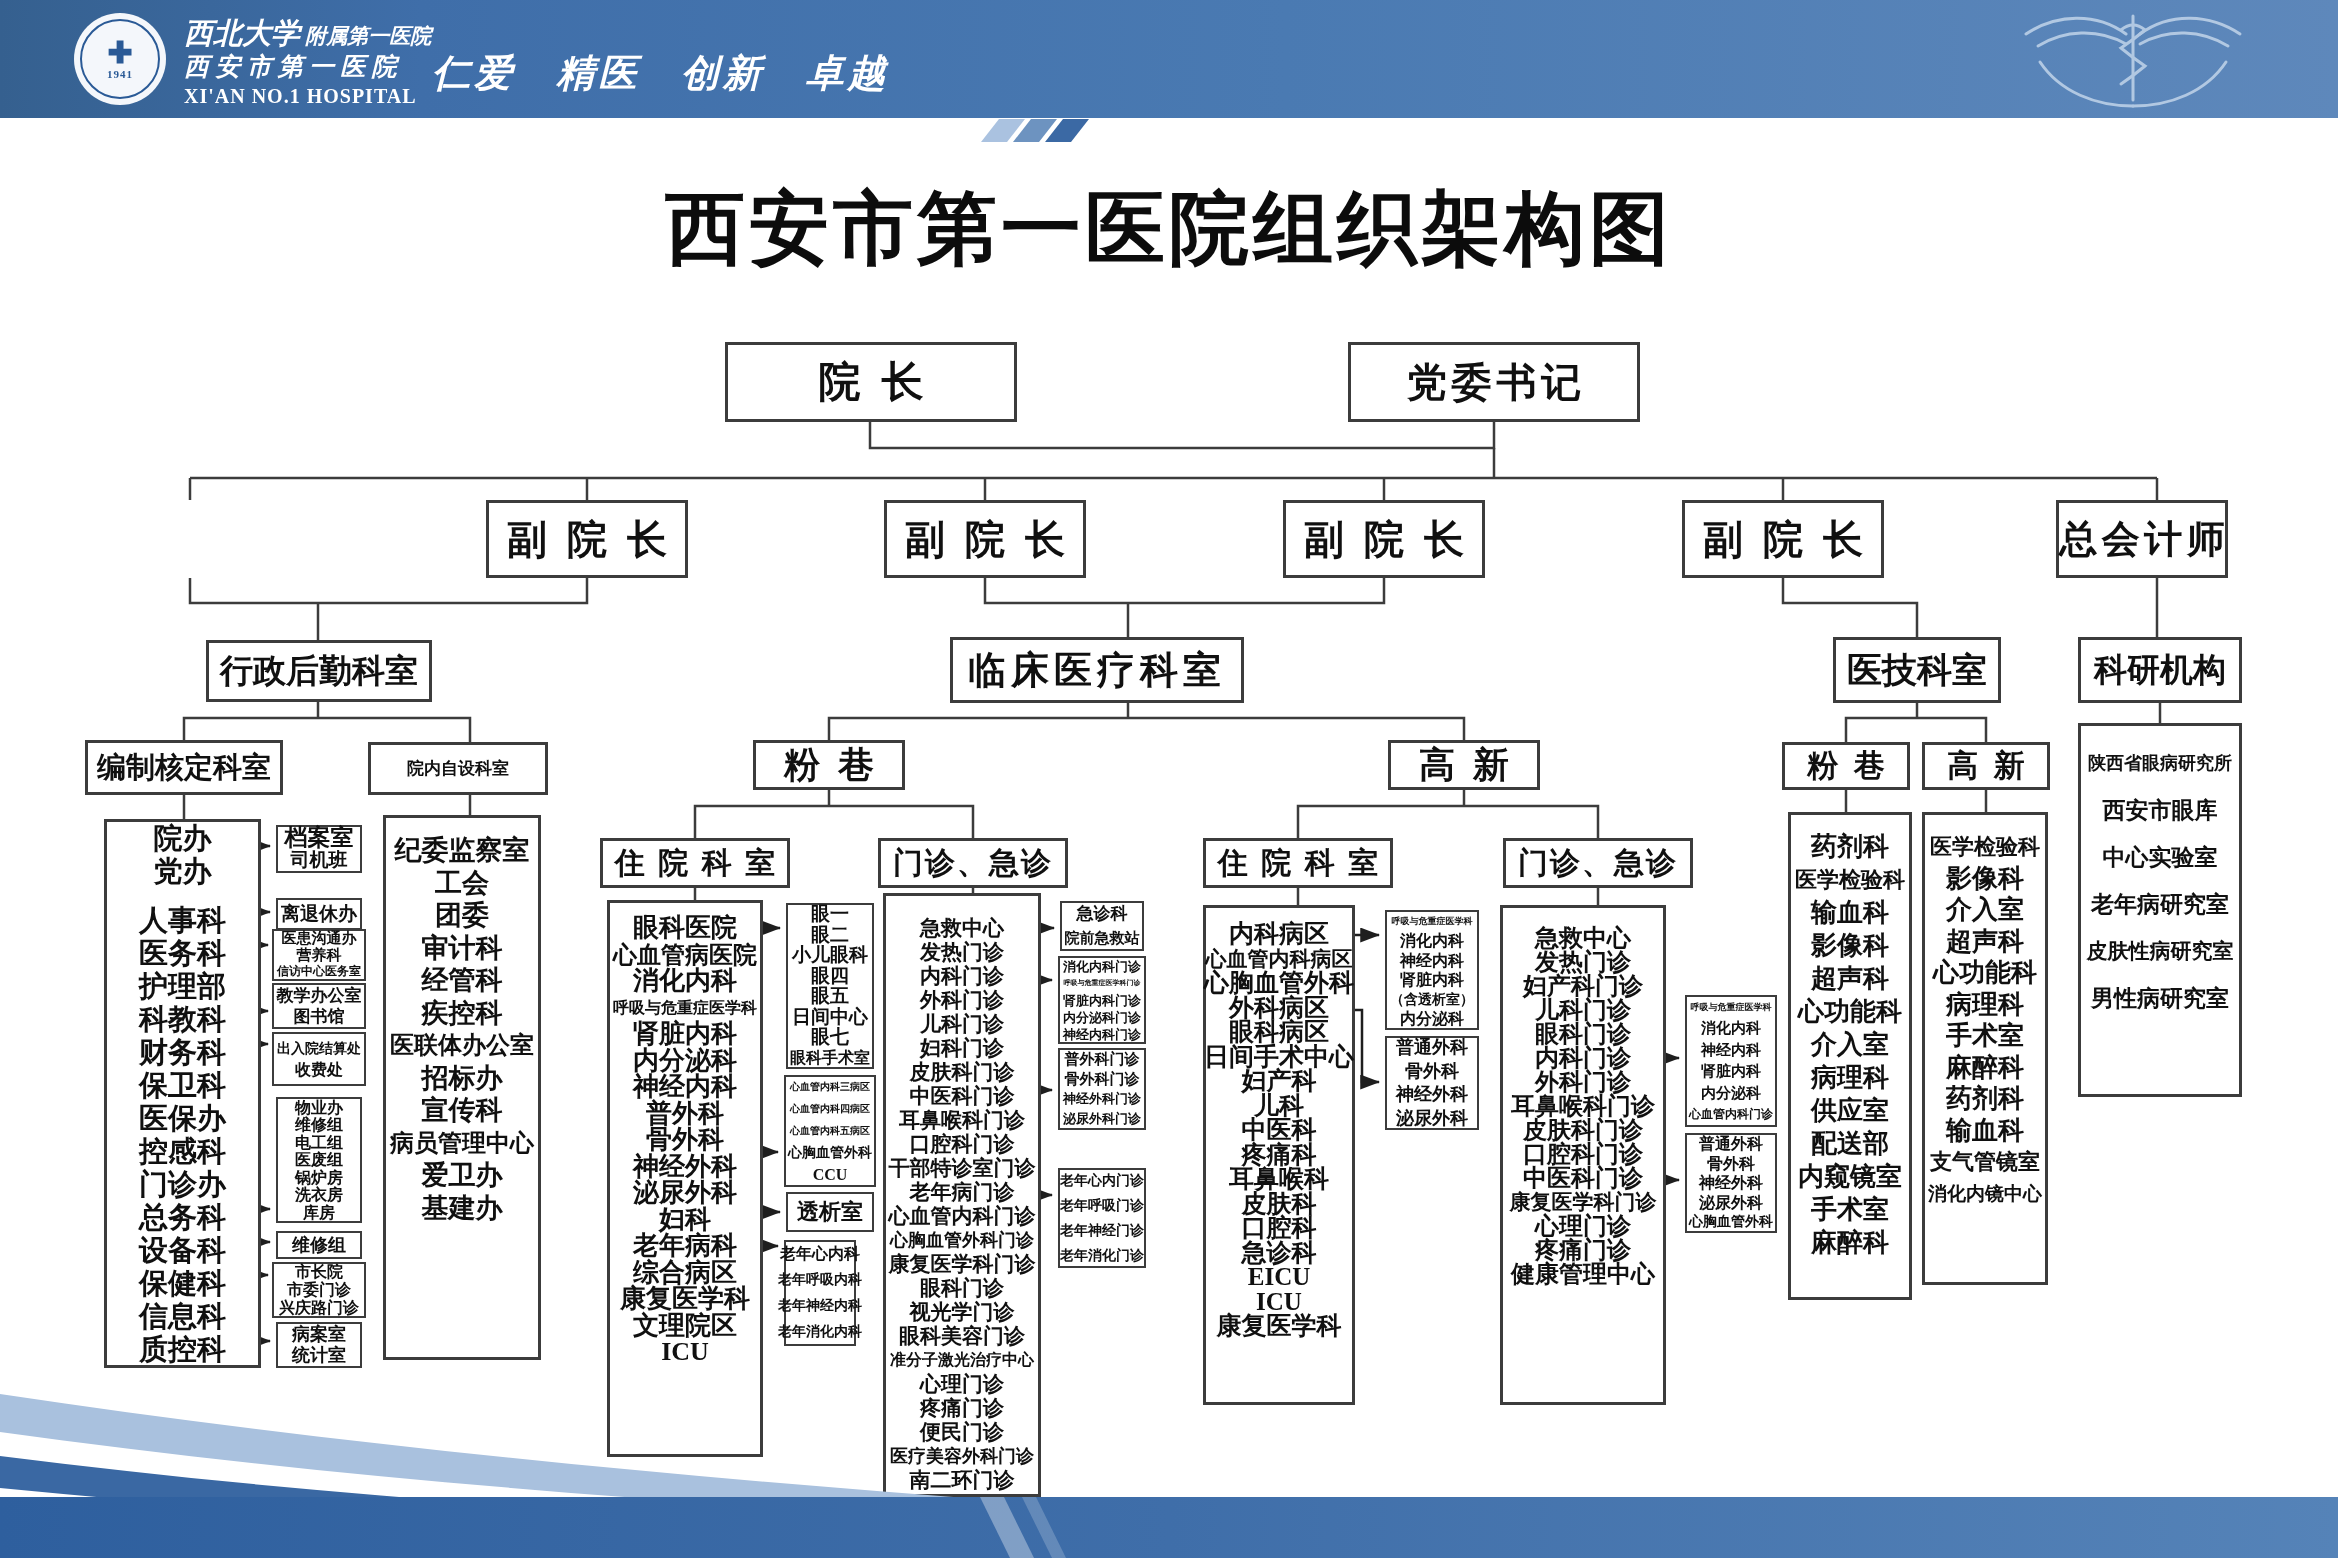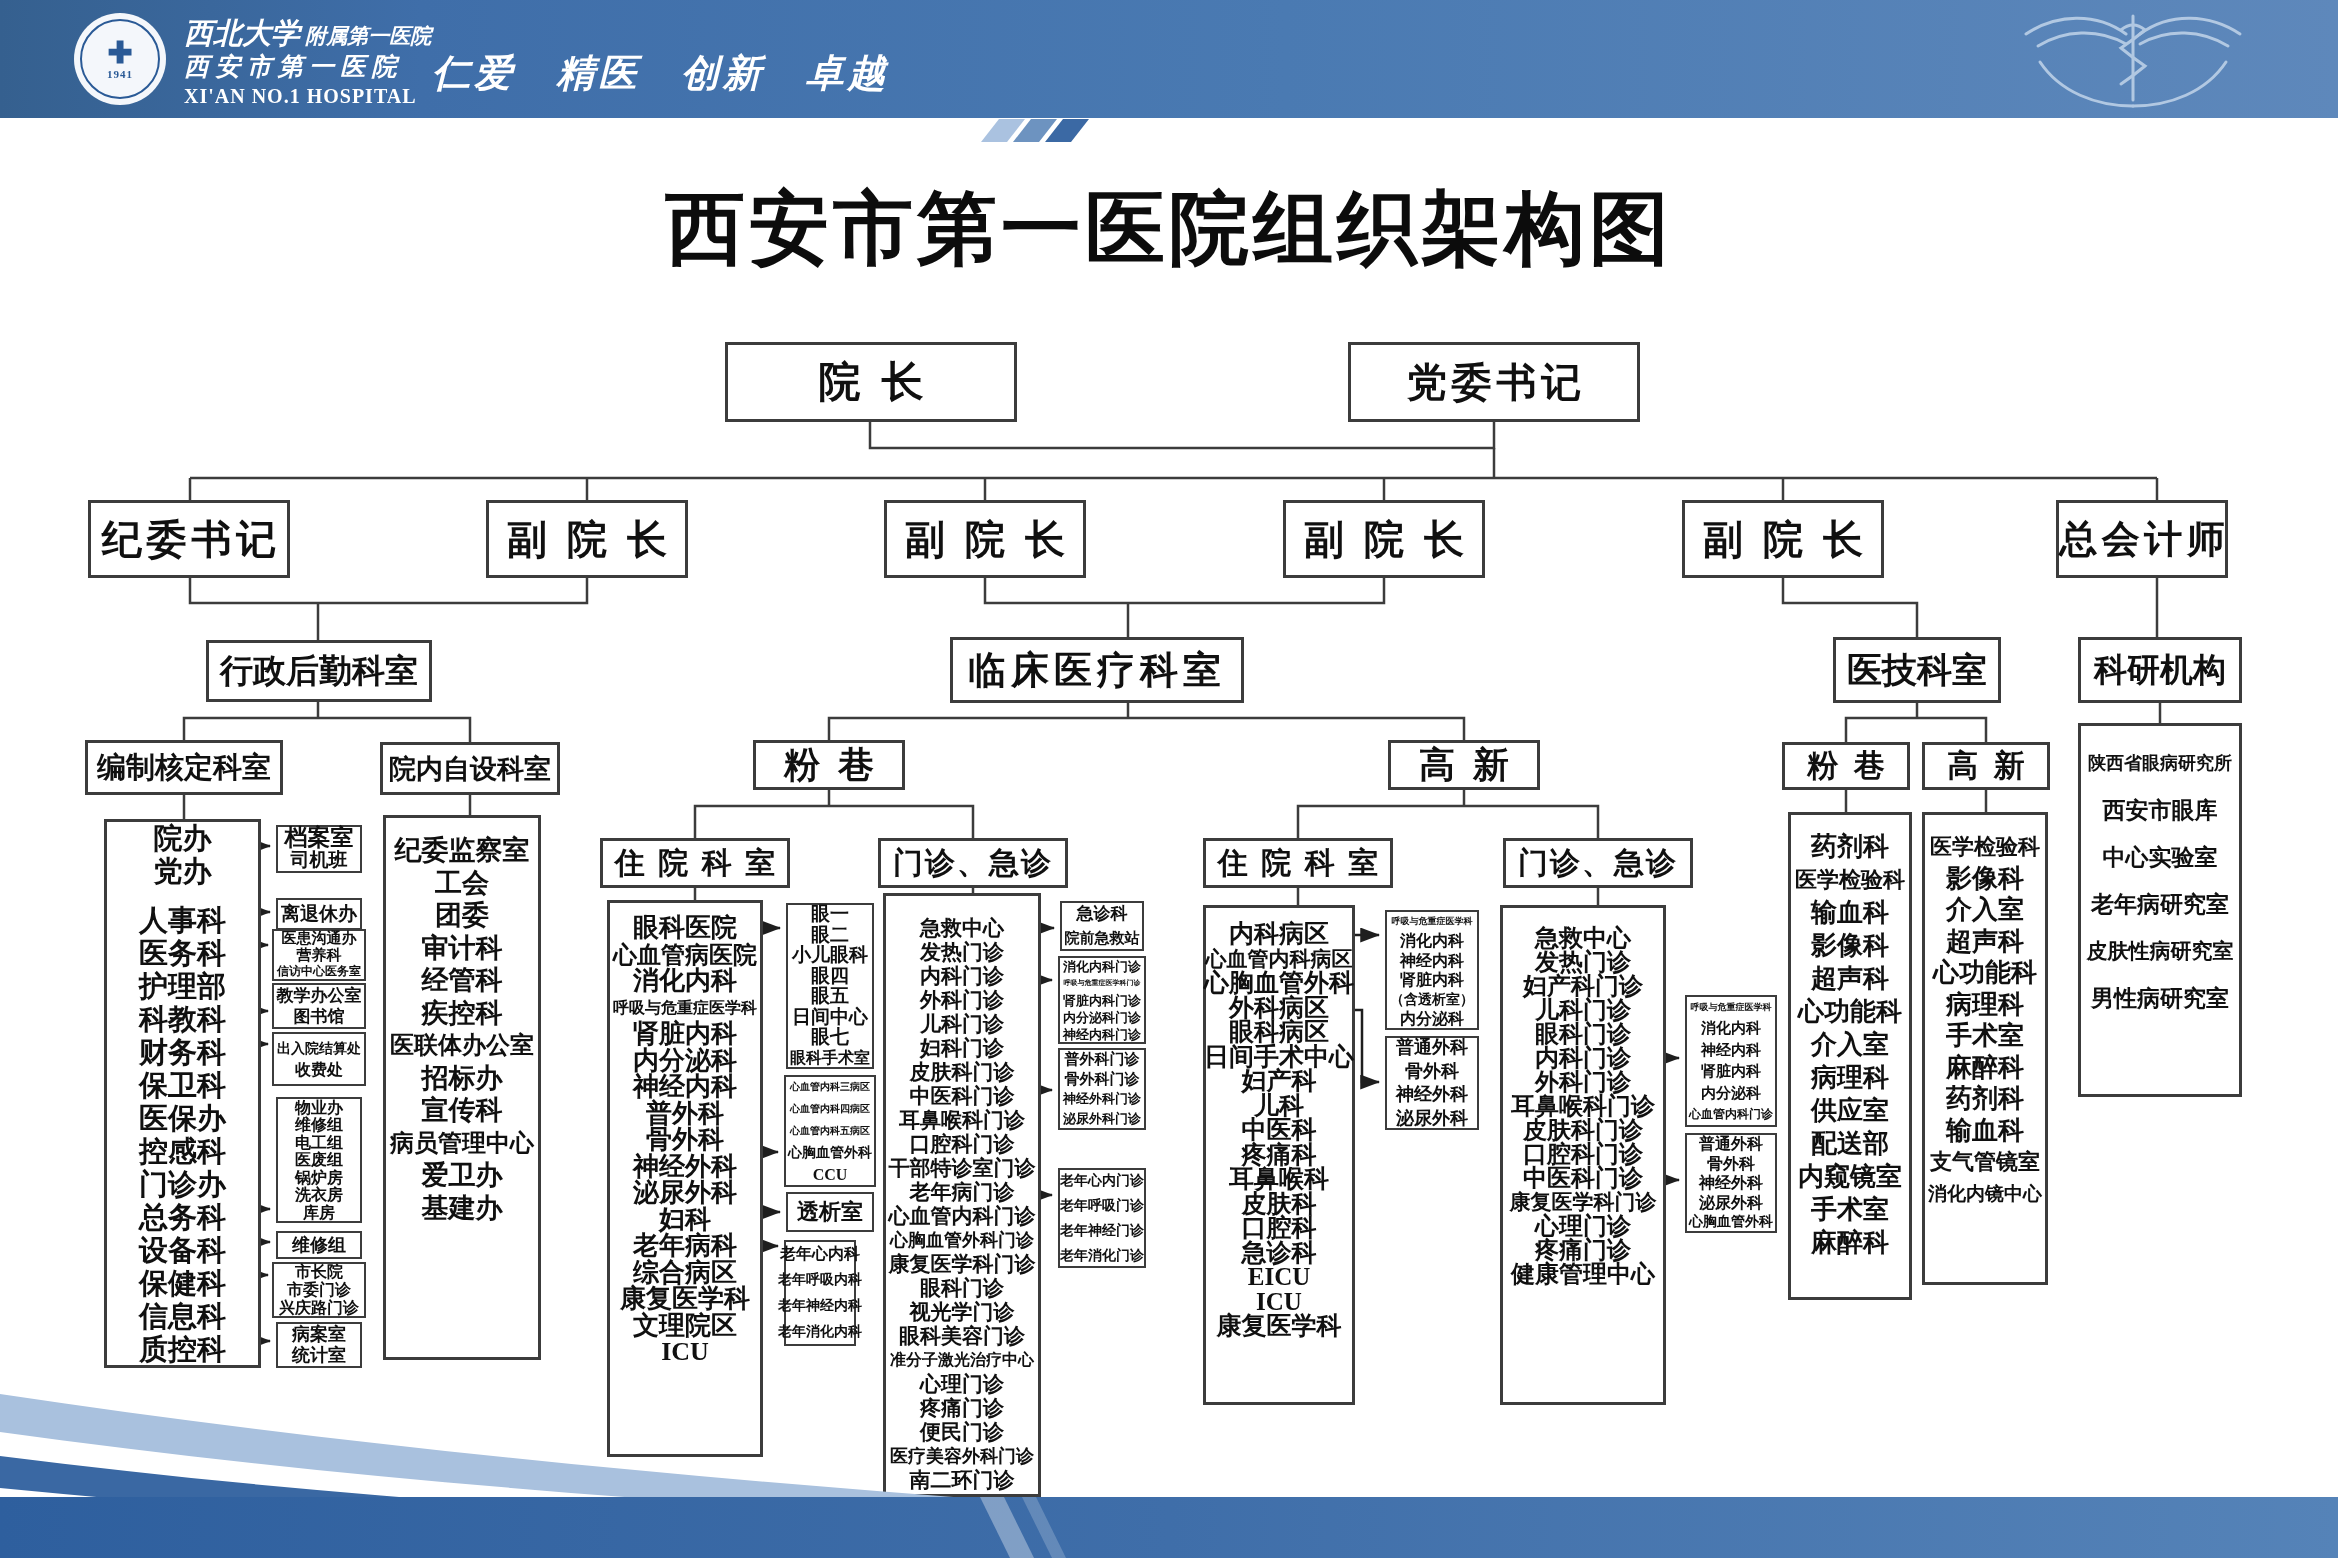--- a/index.html
+++ b/index.html
@@ -41,21 +41,21 @@
   #n-vp1{left:486px;top:500px;width:202px;height:78px;font-size:40px;}
   #n-vp2{left:884px;top:500px;width:202px;height:78px;font-size:40px;}
   #n-vp3{left:1283px;top:500px;width:202px;height:78px;font-size:40px;}
   #n-vp4{left:1682px;top:500px;width:202px;height:78px;font-size:40px;}
   #n-acct{left:2056px;top:500px;width:172px;height:78px;font-size:38px;}
   #n-admin{left:206px;top:640px;width:226px;height:62px;font-size:33px;}
   #n-clinical{left:950px;top:637px;width:294px;height:66px;font-size:38px;letter-spacing:5px;}
   #n-medtech{left:1833px;top:637px;width:168px;height:66px;font-size:35px;}
   #n-research{left:2078px;top:637px;width:164px;height:66px;font-size:33px;}
   #h-auth{left:85px;top:740px;width:198px;height:55px;font-size:29px;}
-  #h-self{left:380px;top:742px;width:180px;height:53px;font-size:27px;}
+  #h-self{left:368px;top:742px;width:180px;height:53px;font-size:17px;}
   #h-fx{left:753px;top:740px;width:152px;height:50px;font-size:36px;}
   #h-gx{left:1388px;top:740px;width:152px;height:50px;font-size:36px;}
   #h-fxt{left:1782px;top:742px;width:128px;height:48px;font-size:31px;}
   #h-gxt{left:1922px;top:742px;width:128px;height:48px;font-size:31px;}
   #h-fxin{left:600px;top:838px;width:190px;height:50px;font-size:30px;}
   #h-fxout{left:878px;top:838px;width:190px;height:50px;font-size:30px;letter-spacing:2px;}
   #h-gxin{left:1203px;top:838px;width:190px;height:50px;font-size:30px;}
   #h-gxout{left:1503px;top:838px;width:190px;height:50px;font-size:30px;letter-spacing:2px;}
   
   .list{position:absolute;background:#fff;border:3px solid #3c3c3c;box-sizing:border-box;display:flex;
@@ -197,21 +197,20 @@
       <path d="M1340 935 H1379" marker-end="url(#ah)"></path>
       <path d="M1330 1010 H1362 V1082 H1379" marker-end="url(#ah)"></path>
       <path d="M1628 1058 H1679" marker-end="url(#ah)"></path>
       <path d="M1618 1082 H1652 V1180 H1679" marker-end="url(#ah)"></path>
     </g>
   </svg>
 
   <div class="nbox sp2" id="n-pres">院长</div>
   <div class="nbox sp1" id="n-sec">党委书记</div>
 
-  <div class="nbox sp1" id="n-disc">纪委书记</div>
   <div class="nbox sp2" id="n-vp1">副院长</div>
   <div class="nbox sp2" id="n-vp2">副院长</div>
   <div class="nbox sp2" id="n-vp3">副院长</div>
   <div class="nbox sp2" id="n-vp4">副院长</div>
   <div class="nbox sp1" id="n-acct">总会计师</div>
 
   <div class="nbox" id="n-admin">行政后勤科室</div>
   <div class="nbox" id="n-clinical">临床医疗科室</div>
   <div class="nbox" id="n-medtech">医技科室</div>
   <div class="nbox" id="n-research">科研机构</div>

